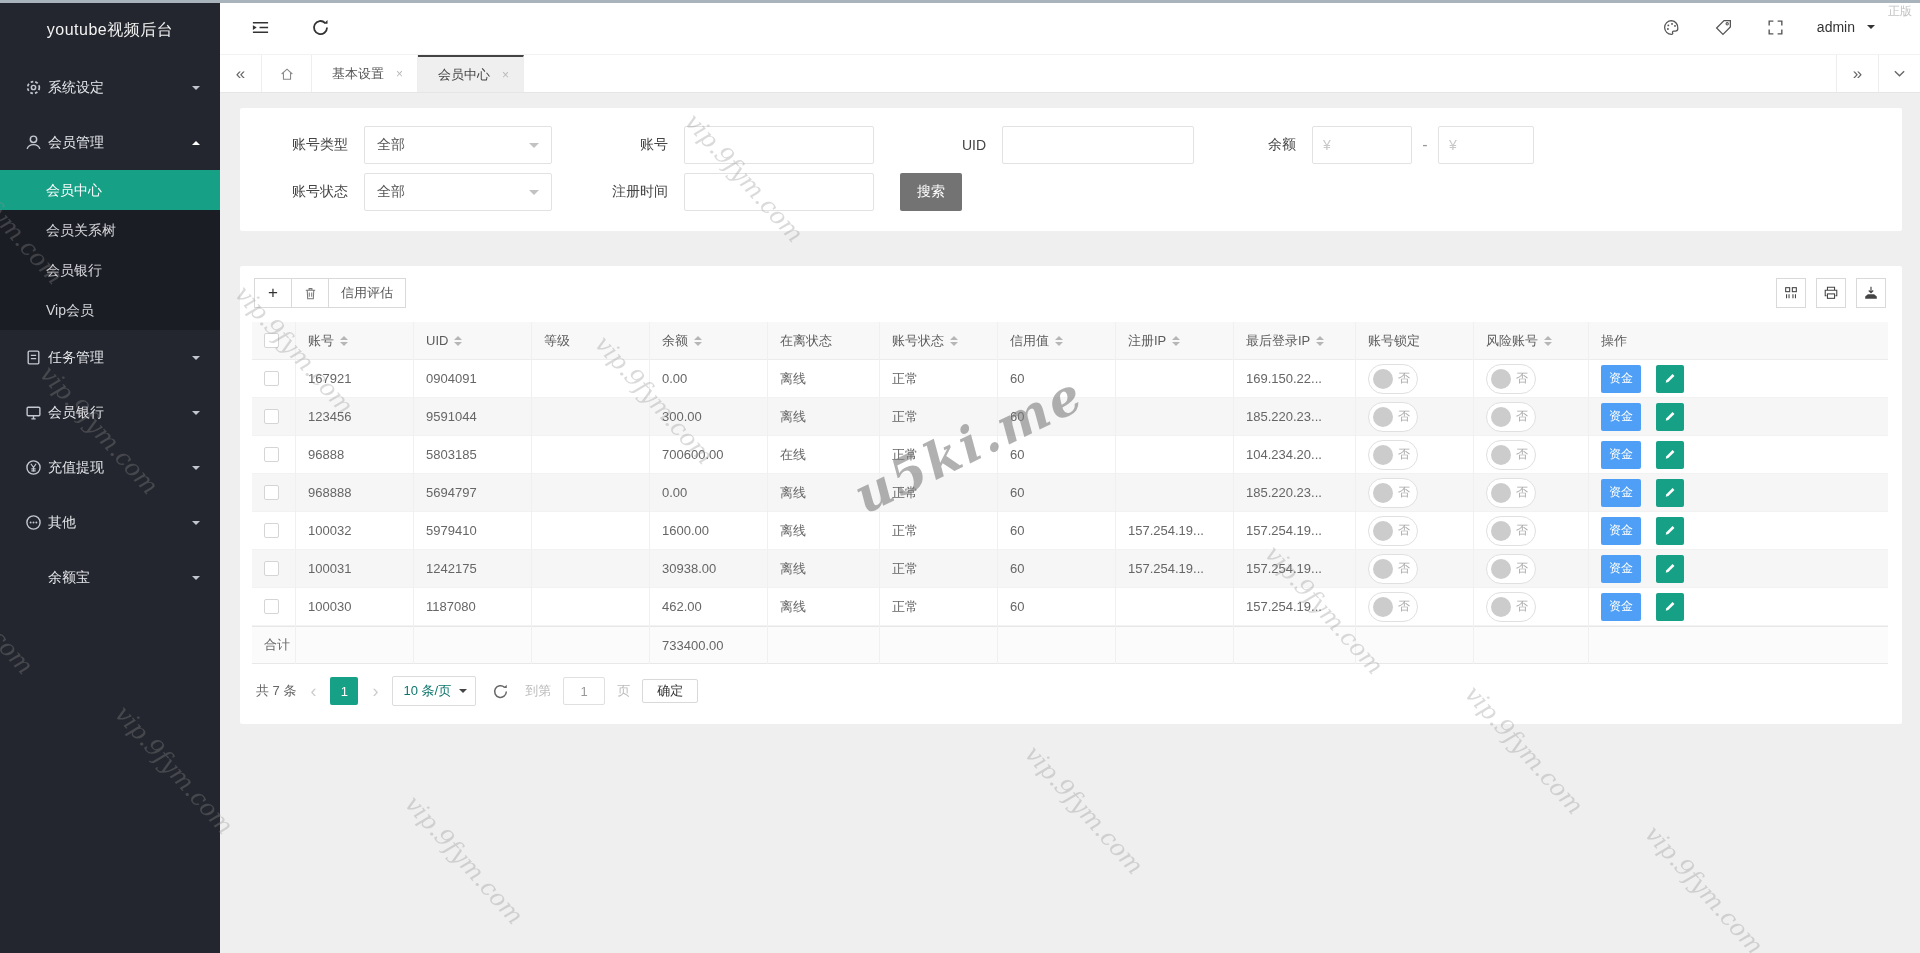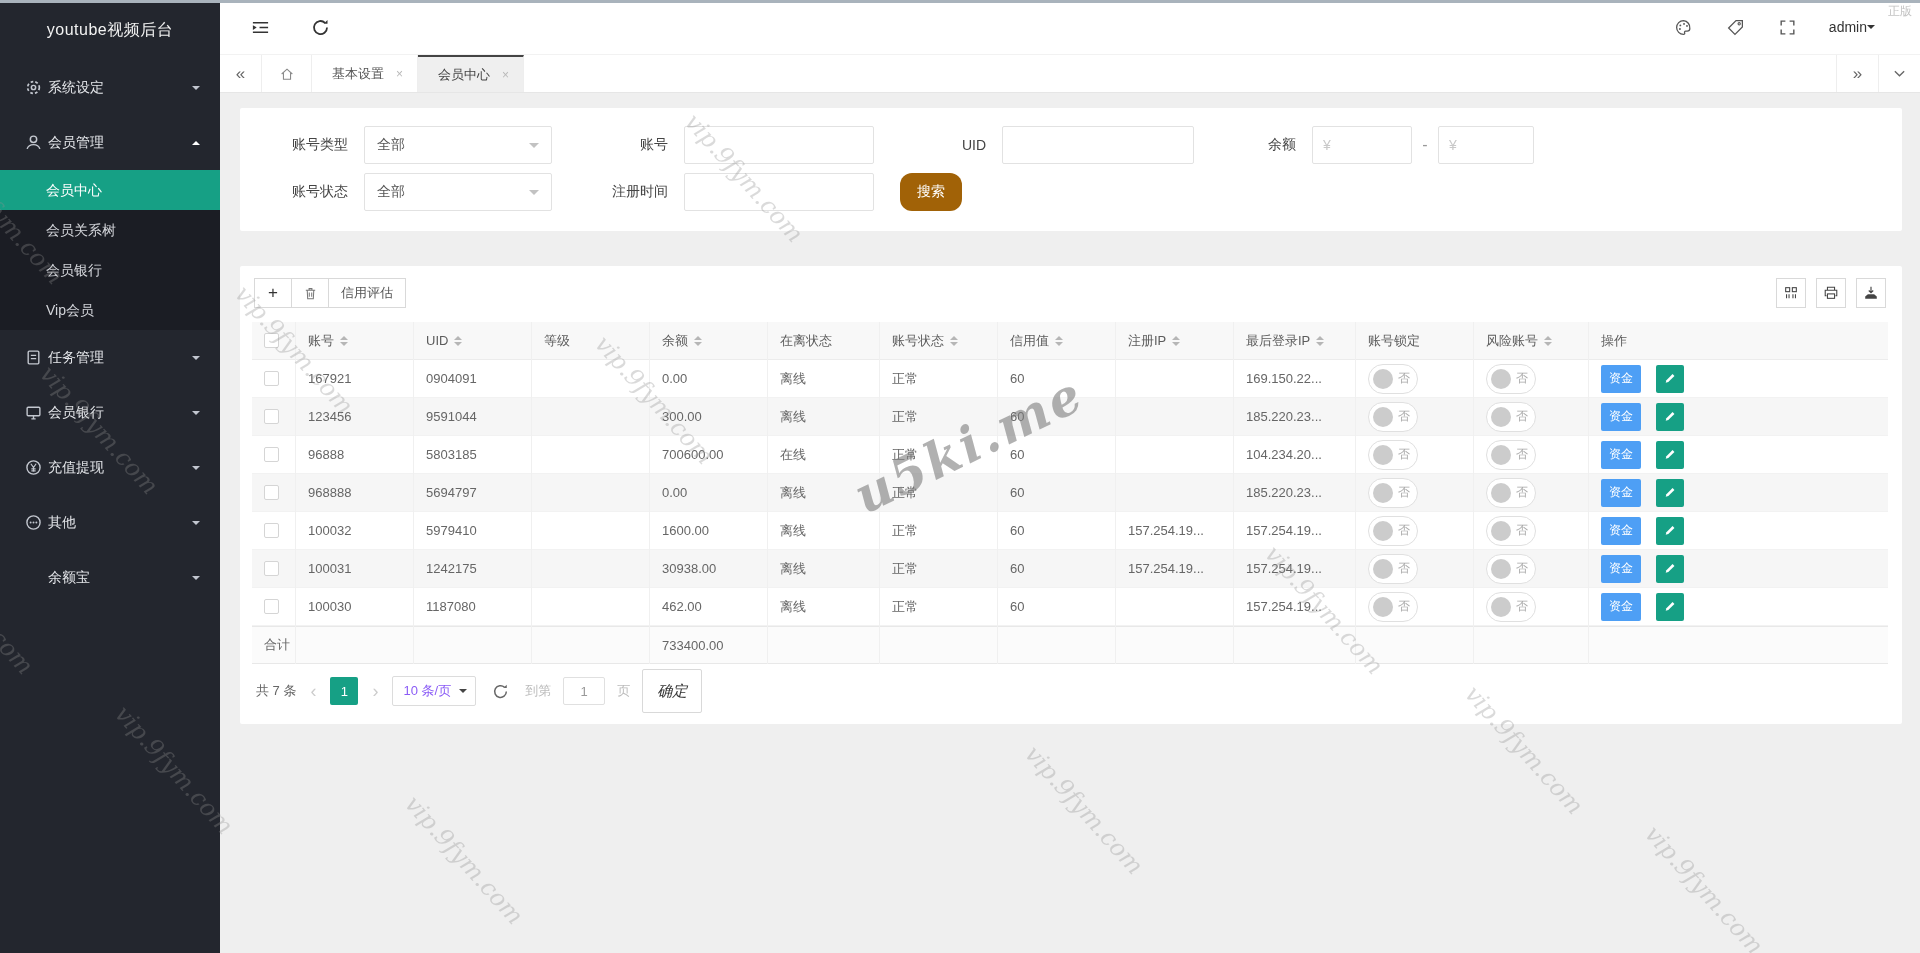--- a/index.html
+++ b/index.html
@@ -22,21 +22,21 @@
   .sub-item.active { background:#16a085; color:#fff; }
 
   
   .main { flex:1; display:flex; flex-direction:column; background:#efefef; min-width:0; }
   .topbar { height:55px; background:#fff; display:flex; align-items:center; padding:0 45px 0 22px; border-bottom:1px solid #f2f2f2; }
   .tb-btn { width:36px; height:36px; display:flex; align-items:center; justify-content:center; color:#333; cursor:pointer; margin-right:24px; }
   .tb-btn svg { width:19px; height:19px; }
   .tb-right { margin-left:auto; display:flex; align-items:center; gap:30px; }
   .tb-ric { width:22px; height:22px; color:#555; cursor:pointer; display:flex; align-items:center; justify-content:center; }
   .tb-ric svg { width:19px; height:19px; }
-  .admin { display:flex; align-items:center; gap:0; font-size:14px; color:#333; cursor:pointer; }
+  .admin { display:flex; align-items:center; gap:12px; font-size:14px; color:#333; cursor:pointer; }
   .admin .caret { border-top-color:#333; }
 
   .tabbar { height:38px; background:#fff; border-bottom:1px solid #e6e6e6; display:flex; align-items:stretch; }
   .tab-ctl { width:42px; display:flex; align-items:center; justify-content:center; color:#666; font-size:17px; border-right:1px solid #eee; cursor:pointer; }
   .tab-ctl.right { border-right:none; border-left:1px solid #eee; }
   .tab-ctl svg { width:13px; height:13px; }
   .home-btn { width:50px; display:flex; align-items:center; justify-content:center; border-right:1px solid #eee; color:#888; cursor:pointer; }
   .home-btn svg { width:16px; height:16px; }
   .tab { display:flex; align-items:center; padding:0 14px 0 20px; font-size:13px; color:#555; border-right:1px solid #eee; cursor:pointer; gap:12px; }
   .tab .x { color:#b9b9b9; font-size:12px; }
@@ -53,21 +53,21 @@
   .f-label { width:104px; text-align:right; padding-right:16px; font-size:14px; color:#444; flex:none; }
   .f-label.mid { width:132px; }
   .f-label.mid2 { width:128px; }
   .f-label.mid3 { width:118px; }
   .pseudo-select { width:188px; height:38px; border:1px solid #e2e2e2; border-radius:2px; display:flex; align-items:center; padding:0 12px; font-size:14px; color:#555; position:relative; cursor:pointer; background:#fff; flex:none; }
   .pseudo-select .sel-caret { position:absolute; right:12px; width:0; height:0; border:5px solid transparent; border-top-color:#c2c2c2; top:16px; }
   .f-input { height:38px; border:1px solid #e2e2e2; border-radius:2px; padding:0 10px; font-size:14px; color:#555; outline:none; flex:none; }
   .f-input::placeholder { color:#c9c9c9; }
   .w190 { width:190px; } .w192 { width:192px; } .w100 { width:100px; } .w96 { width:96px; }
   .dash { width:26px; text-align:center; color:#999; flex:none; }
-  .search-btn { width:62px; height:38px; background:#a16207; color:#fff; border:none; border-radius:12px; font-size:14px; margin-left:26px; cursor:pointer; flex:none; }
+  .search-btn { width:62px; height:38px; background:#737373; color:#fff; border:none; border-radius:2px; font-size:14px; margin-left:26px; cursor:pointer; flex:none; }
 
   
   .table-card { margin-top:35px; padding:10px 14px 6px 12px; }
   .tt-bar { display:flex; align-items:center; margin:2px 2px 14px 2px; }
   .btn-group { display:flex; }
   .tbtn { height:30px; background:#fff; border:1px solid #d9d9d9; color:#555; font-size:13px; display:flex; align-items:center; justify-content:center; cursor:pointer; }
   .tbtn.sq { width:38px; }
   .tbtn + .tbtn { margin-left:-1px; }
   .tbtn.txt { padding:0 12px; }
   .tbtn svg { width:15px; height:15px; color:#777; }
@@ -97,27 +97,27 @@
   .act-btn { height:28px; padding:0 8px; border:none; border-radius:2px; color:#fff; font-size:12px; cursor:pointer; }
   .act-fund { background:#4e9ff5; margin-right:15px; }
   .act-edit { background:#16a085; width:28px; display:inline-flex; align-items:center; justify-content:center; }
   .act-edit svg { width:13px; height:13px; }
   .tsummary { background:#fbfbfb; border-top:1px solid #e8e8e8; border-bottom:1px solid #e8e8e8; color:#666; }
 
   
   .pager { display:flex; align-items:center; height:54px; padding-left:4px; font-size:13px; color:#666; gap:12px; }
   .pg-arrow { color:#ccc; font-size:18px; padding:0 2px; cursor:pointer; line-height:1; }
   .pg-page { width:28px; height:28px; background:#16a085; color:#fff; display:flex; align-items:center; justify-content:center; border-radius:2px; font-size:13px; cursor:pointer; }
-  .pg-select { height:30px; border:1px solid #dcdcdc; border-radius:2px; display:flex; align-items:center; padding:0 24px 0 10px; position:relative; cursor:pointer; color:#8b5cf6; }
+  .pg-select { height:30px; border:1px solid #dcdcdc; border-radius:2px; display:flex; align-items:center; padding:0 24px 0 10px; position:relative; cursor:pointer; color:#0f766e; }
   .pg-select .sel-caret { position:absolute; right:8px; top:12px; width:0; height:0; border:4px solid transparent; border-top-color:#444; }
   .pg-refresh { color:#666; display:flex; cursor:pointer; margin:0 4px; }
   .pg-refresh svg { width:17px; height:17px; }
   .pg-dim { color:#bcbcbc; }
   .pg-input { width:42px; height:28px; border:1px solid #e0e0e0; border-radius:2px; text-align:center; color:#999; font-size:13px; outline:none; }
-  .pg-ok { height:44px; padding:0 14px; background:#fff; border:1px solid #d9d9d9; border-radius:2px; color:#333; font-size:15px; cursor:pointer;font-style:italic; }
+  .pg-ok { height:24px; padding:0 14px; background:#fff; border:1px solid #d9d9d9; border-radius:2px; color:#333; font-size:13px; cursor:pointer; }
 
   
   .wm { position:absolute; font-family:"DejaVu Serif",serif; font-style:italic; font-size:24px; color:#8f8f8f; opacity:.32; transform:rotate(48deg); transform-origin:left top; pointer-events:none; z-index:50; white-space:nowrap; }
   .wm-big { position:absolute; left:845px; top:415px; font-family:"DejaVu Serif",serif; font-style:italic; font-weight:bold; font-size:50px; color:rgba(125,125,125,.6); transform:rotate(-26deg); letter-spacing:3px; pointer-events:none; z-index:50; }
   .wm-corner { position:absolute; right:8px; top:3px; font-size:12px; color:#c3c3c3; z-index:51; pointer-events:none; }
 </style>
 </head>
 <body>
 
 <div class="app">

